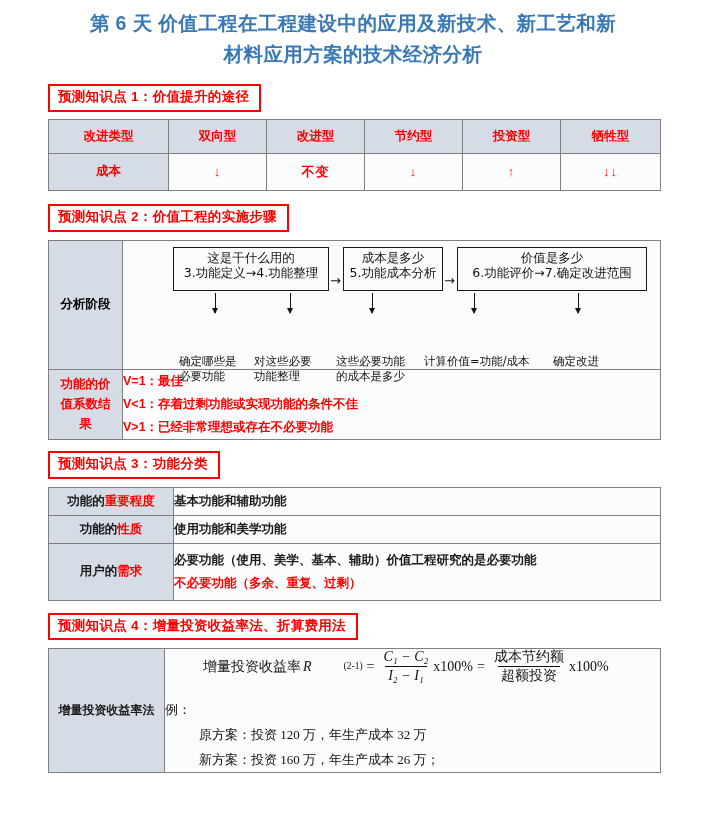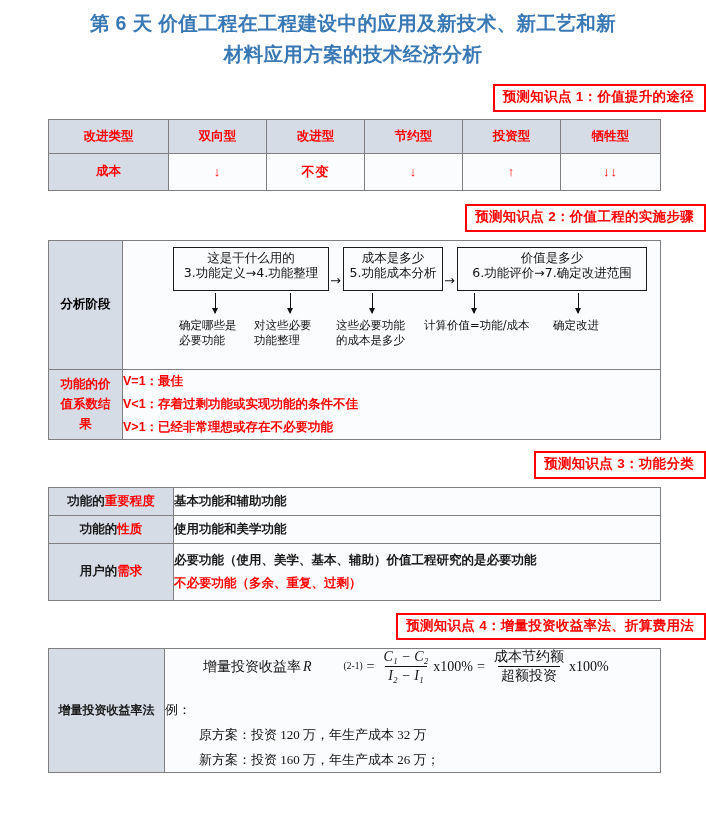--- a/index.html
+++ b/index.html
@@ -29,21 +29,21 @@
     font-weight: bold;
     font-size: 19.5px;
     text-align: center;
     line-height: 31px;
     padding: 8px 48px 0 48px;
     letter-spacing: 0.4px;
   }
   .doc-title .line2 { display: block; text-align: center; }
 
   
-  .kp-wrap { padding-left: 48px; text-align: right; }
+  .kp-wrap { padding-left: 48px; }
   .kp-box {
     display: inline-block;
     border: 2px solid #ff0000;
     color: #ff0000;
     font-family: "Liberation Sans", "DejaVu Sans", sans-serif;
     font-weight: bold;
     font-size: 13.5px;
     padding: 4px 10px 5px 8px;
     line-height: 1.1;
     background: #fff;
@@ -137,20 +137,21 @@
     border-right: 3.5px solid transparent;
     border-top: 6px solid #111;
   }
   .fnote {
     position: absolute;
     font-size: 11.5px;
     color: #111;
     line-height: 15px;
     font-family: "DejaVu Sans", "Liberation Sans", sans-serif;
     white-space: nowrap;
+    margin-top: 36px;
   }
   .vrow-cell {
     background: #fbfcfe;
     color: #ff0000;
     font-family: "Liberation Sans", "DejaVu Sans", sans-serif;
     font-weight: bold;
     font-size: 12.5px;
     text-align: left;
     padding: 5px 0 5px 14px;
     line-height: 23px;

